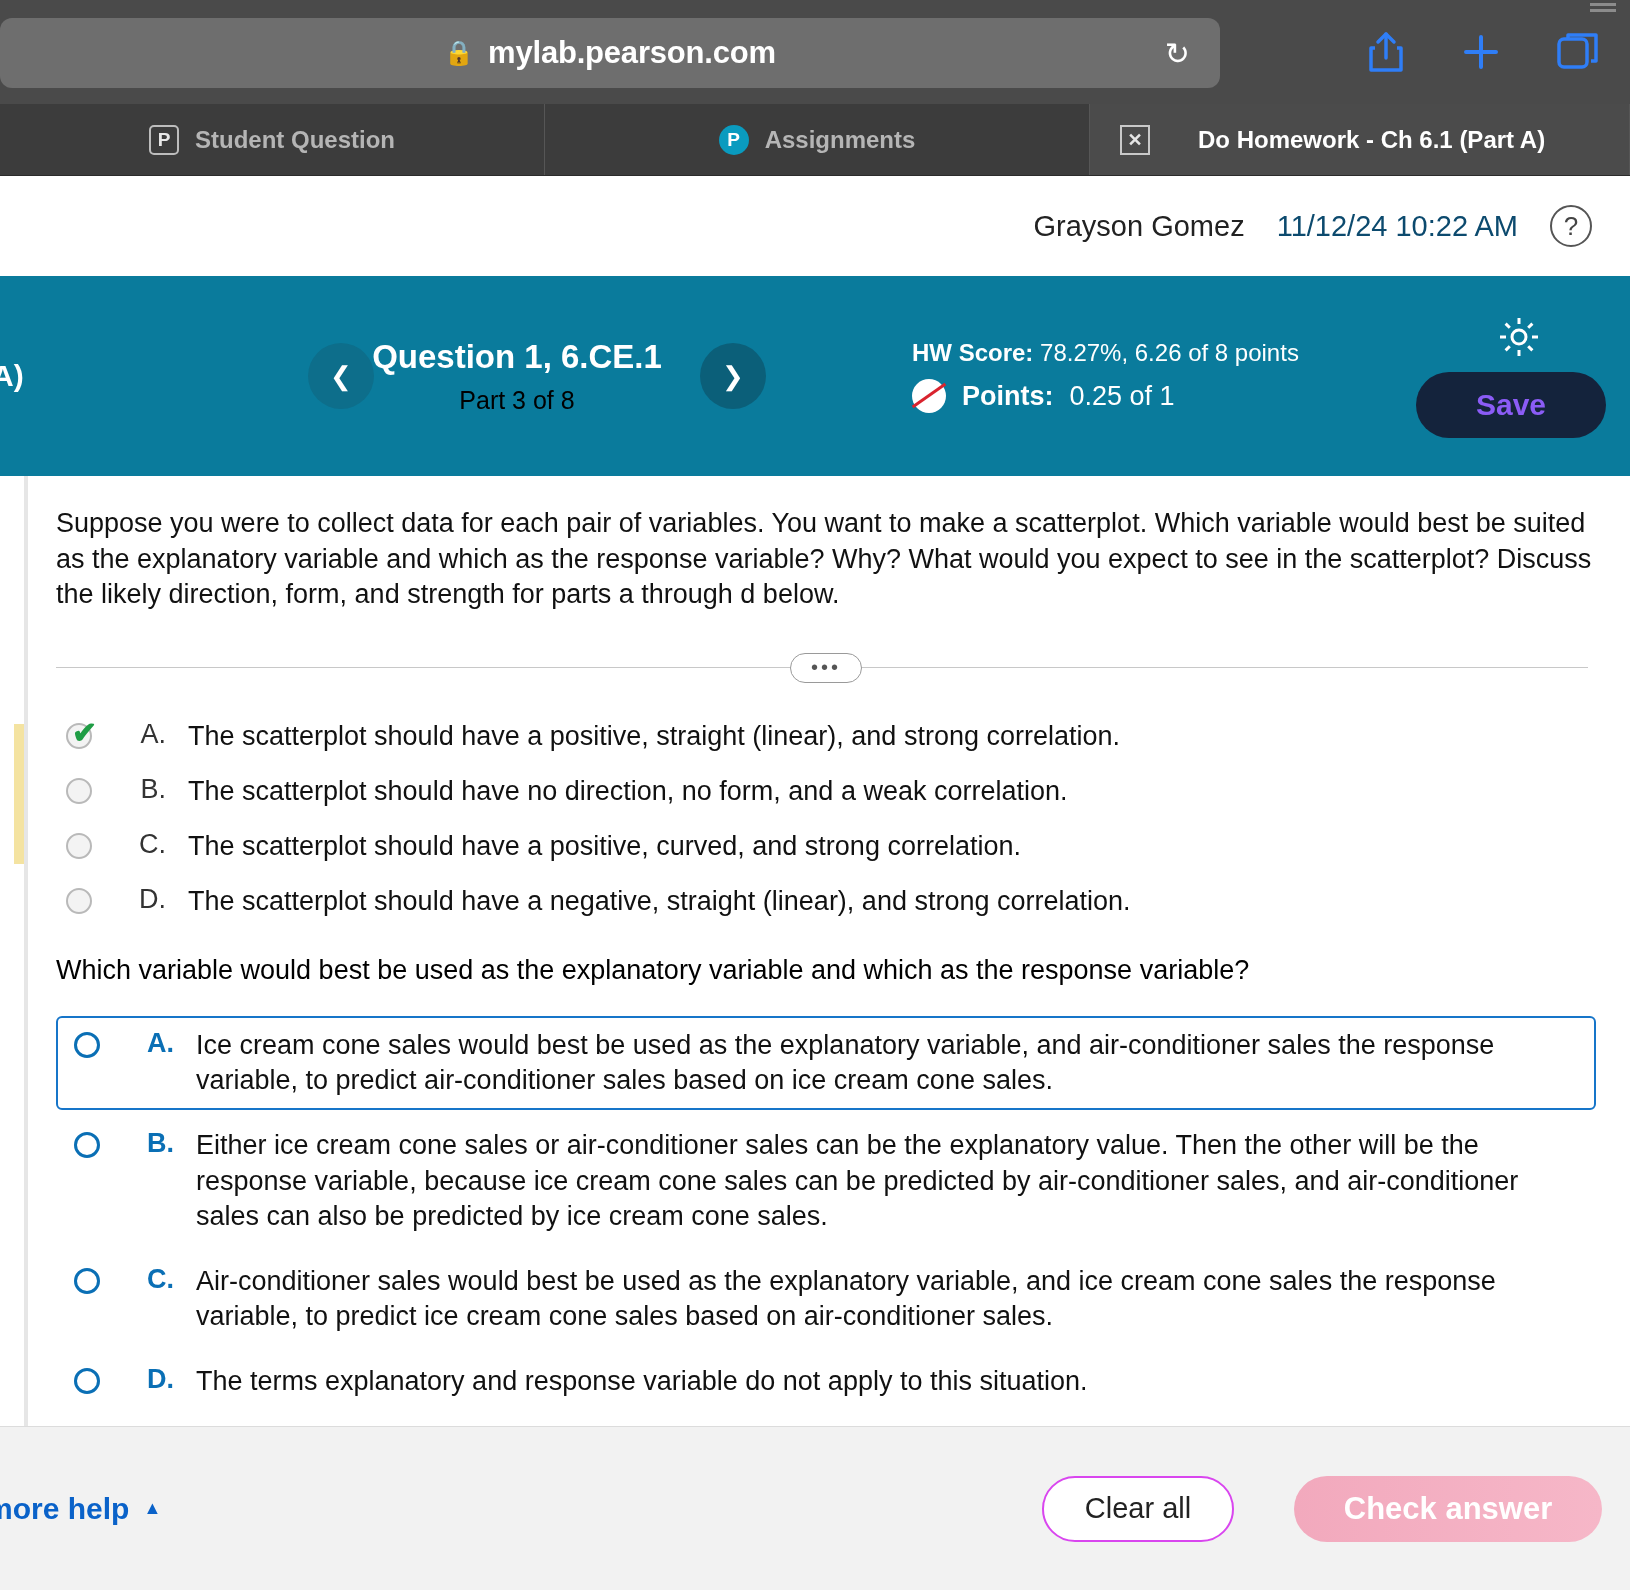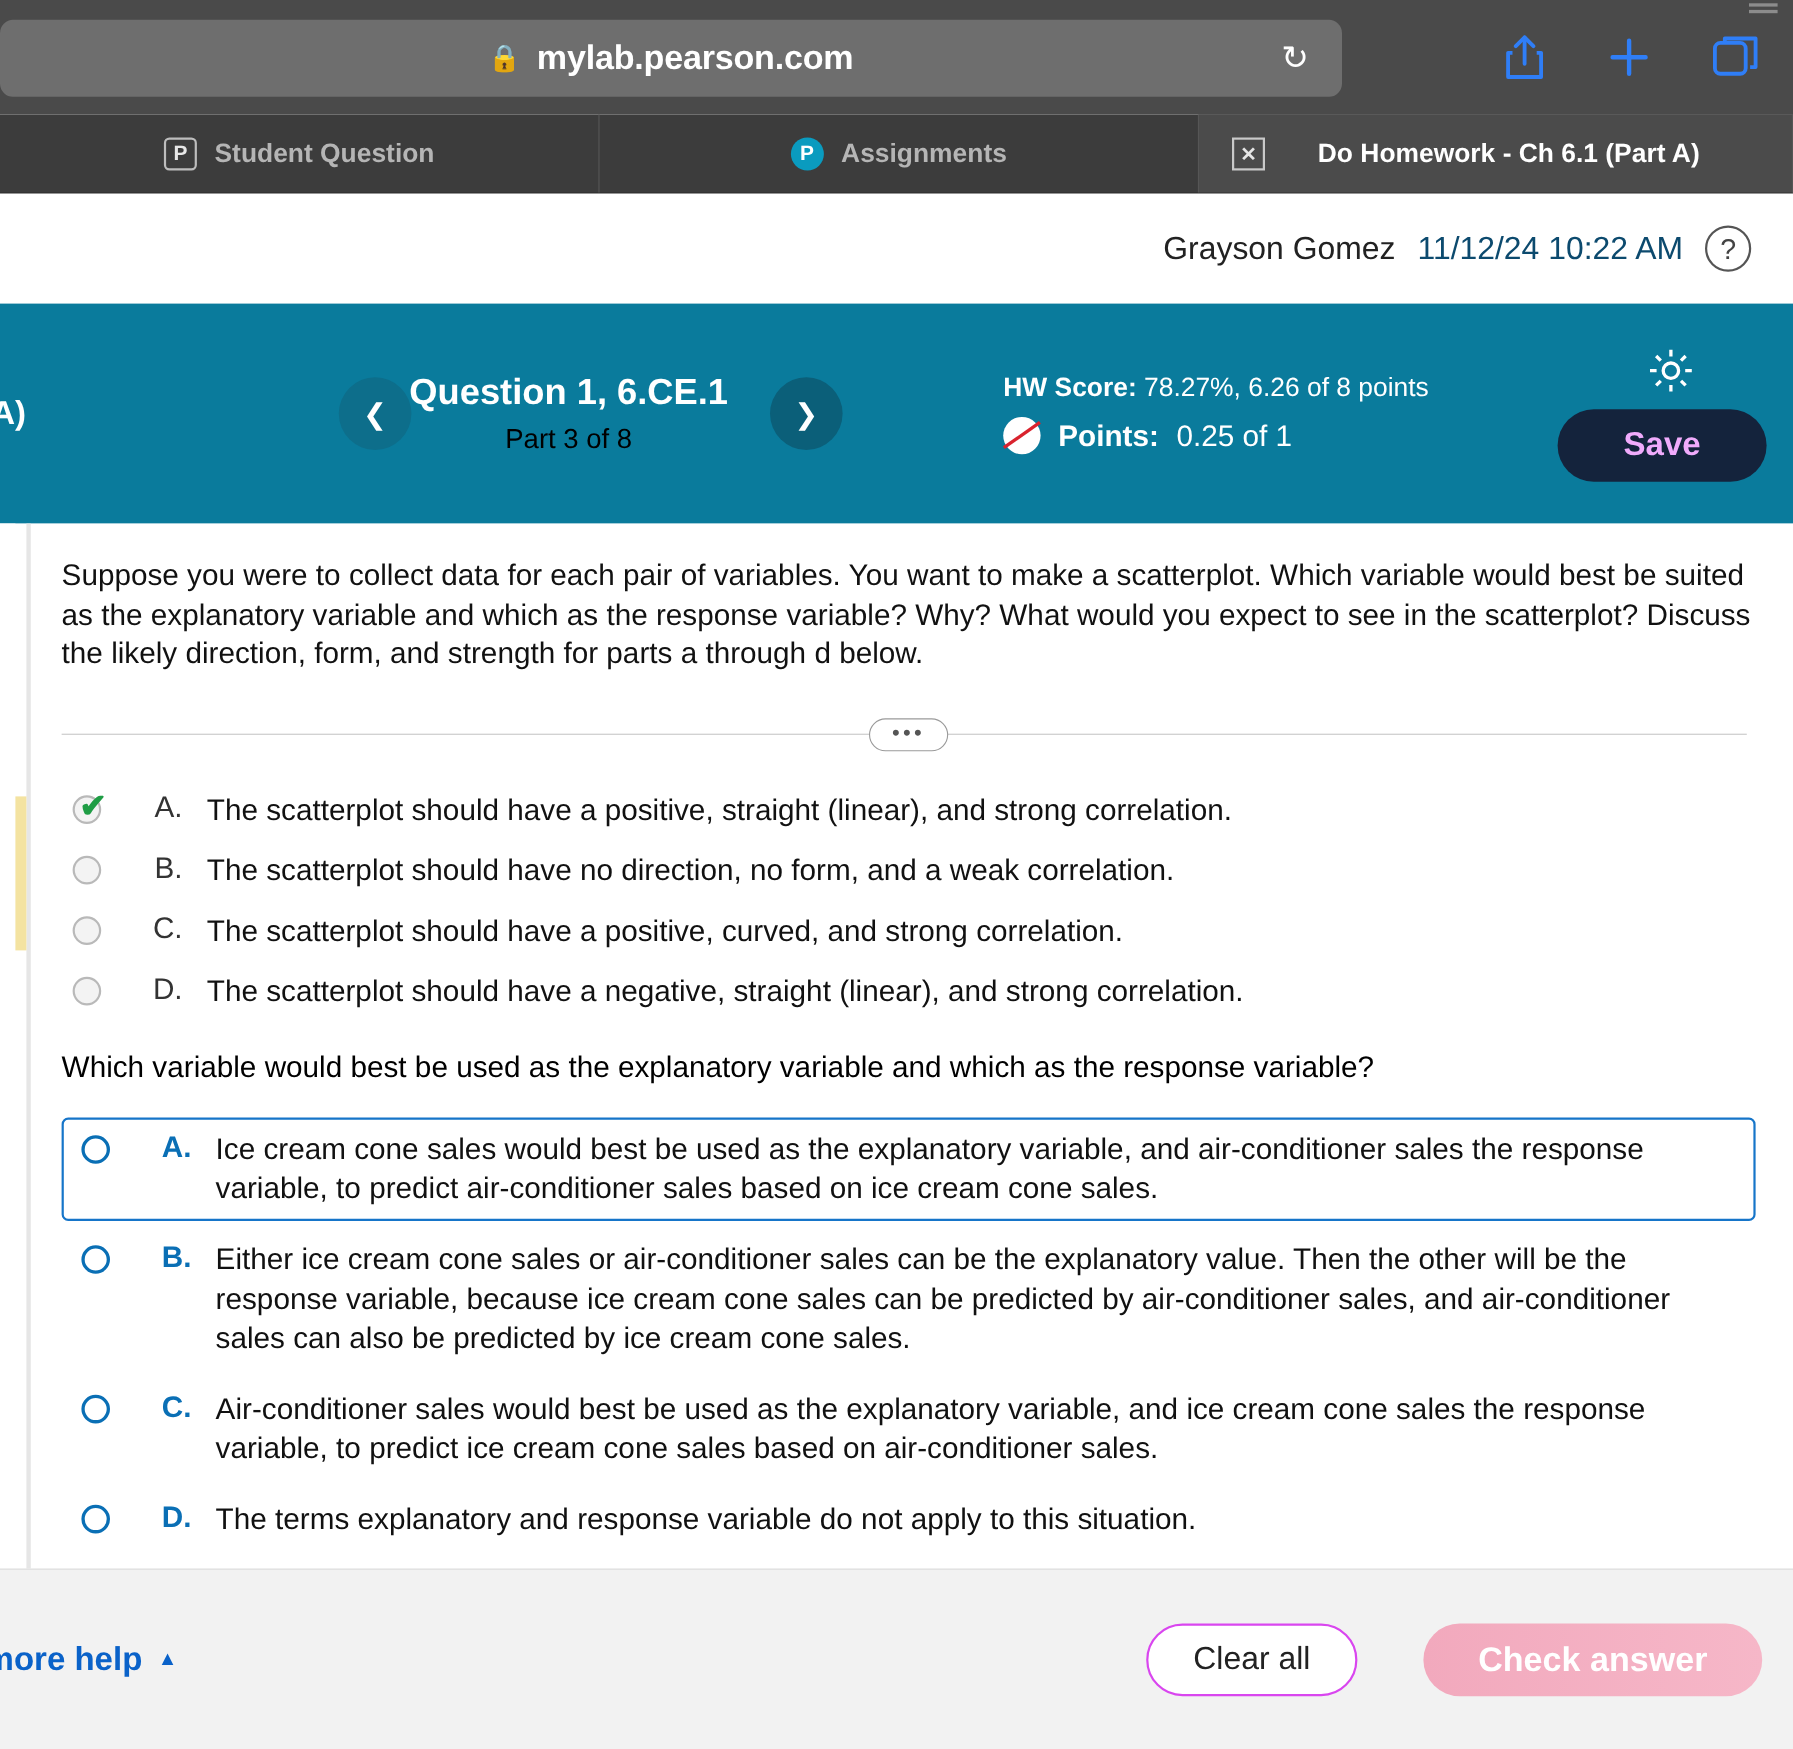--- a/index.html
+++ b/index.html
@@ -87,21 +87,21 @@
   }
   .close-box {
     width: 30px; height: 30px; border: 2px solid #c9c9c9; color: #e5e5e5;
     font-size: 18px; display: flex; align-items: center; justify-content: center;
   }
 
   
   .userbar {
     height: 100px; background: #ffffff;
     display: flex; align-items: center; justify-content: flex-end;
-    padding-right: 38px; gap: 20px;
+    padding-right: 38px; gap: 32px;
   }
   .username { font-size: 29px; color: #222; }
   .timestamp { font-size: 29px; color: #0c4a6e; }
   .help-circle {
     width: 42px; height: 42px; border-radius: 50%;
     border: 2px solid #555; color: #444;
     font-size: 26px; display: flex; align-items: center; justify-content: center;
   }
 
   
@@ -140,21 +140,21 @@
     position: relative;
   }
   .wrongicon::after {
     content: ""; position: absolute; left: -3px; top: 15px;
     width: 40px; height: 3px; background: #d9232e; transform: rotate(-35deg);
   }
   .gear { position: absolute; right: 88px; top: 38px; }
   .savebtn {
     position: absolute; right: 24px; top: 96px;
     width: 190px; height: 66px; border-radius: 33px;
-    background: #14233c; color: #f0abfc;
+    background: #14233c; color: #8b5cf6;
     font-size: 30px; font-weight: bold;
     display: flex; align-items: center; justify-content: center;
     border: none; cursor: pointer;
   }
 
   
   .content {
     position: relative;
     height: 950px;
     background: #ffffff;

